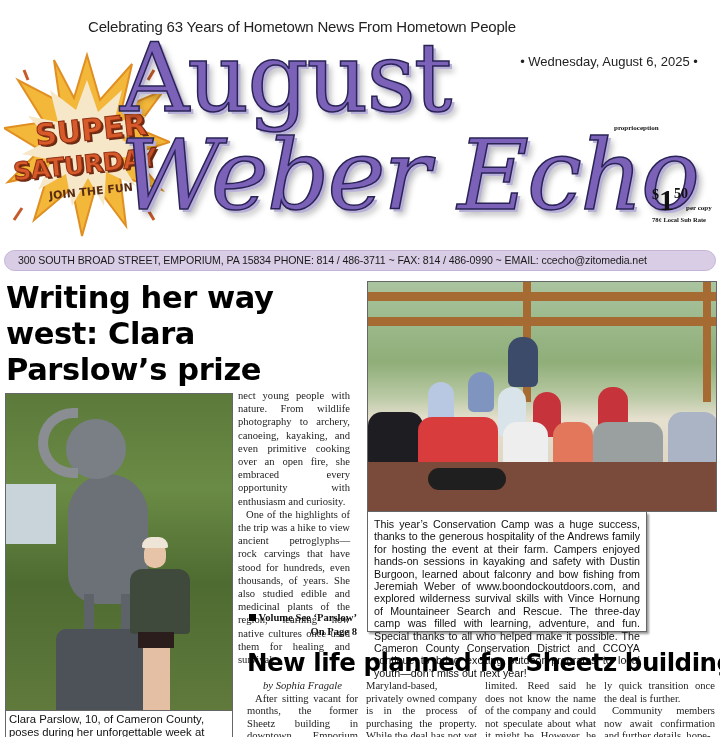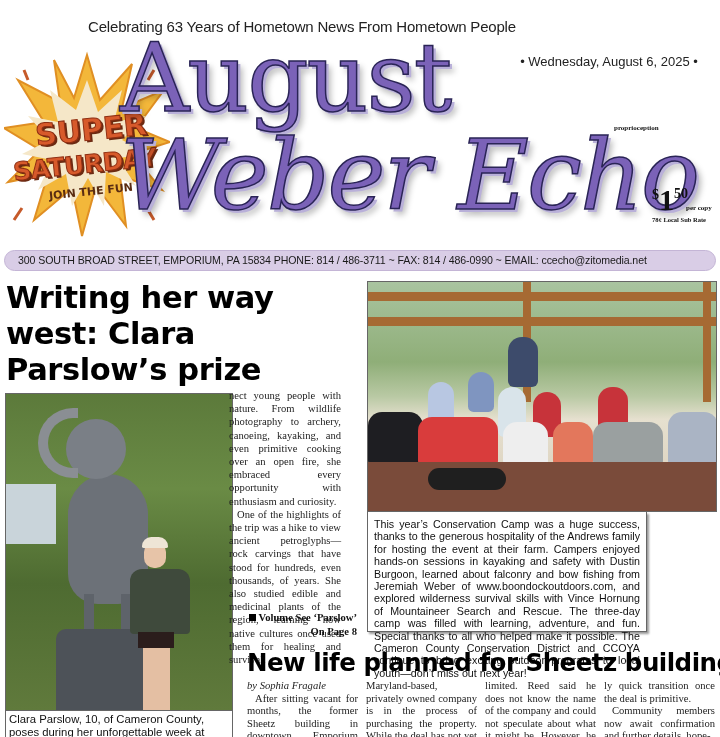--- a/index.html
+++ b/index.html
@@ -63,21 +63,21 @@
   .girl-cap { position: absolute; left: 136px; top: 143px; width: 26px; height: 11px; background: #eee5d6; border-radius: 10px 10px 2px 2px; }
   .girl-body { position: absolute; left: 124px; top: 175px; width: 60px; height: 65px; background: #3f4a3c; border-radius: 12px 12px 4px 4px; }
   .girl-shorts { position: absolute; left: 132px; top: 238px; width: 36px; height: 16px; background: #2b1d1c; }
   .girl-legs { position: absolute; left: 137px; top: 254px; width: 27px; height: 64px; background: #e4bfa3; }
 
   .caption-clara { position: absolute; left: 5px; top: 711px; width: 228px; height: 30px;
     font-family: "Liberation Sans", sans-serif; font-size: 11.3px; line-height: 13px; color: #111;
     padding: 2px 3px; background: #fff; border-left: 1px solid #666; border-right: 1px solid #666; }
 
   
-  .col-text { position: absolute; left: 229px; top: 389px; width: 112px; font-size: 10.6px; line-height: 13.2px; text-align: justify; color: #222; }
+  .col-text { position: absolute; left: 238px; top: 389px; width: 112px; font-size: 10.6px; line-height: 13.2px; text-align: justify; color: #222; }
   .col-text p { text-indent: 0; }
   .col-text p + p { text-indent: 8px; }
   .see-more { position: absolute; left: 245px; top: 611px; width: 112px; text-align: right; font-weight: bold; font-size: 10.6px; line-height: 14px; }
   .see-more .sq { display: inline-block; width: 7px; height: 7px; background: #000; margin-right: 3px; }
 
   
   .photo-camp { position: absolute; left: 367px; top: 281px; width: 350px; height: 231px; border: 1px solid #666; overflow: hidden;
     background: linear-gradient(180deg, #a9c4a0 0%, #8fae78 35%, #b9c9a4 50%, #e6e0cf 60%, #d8ccb8 100%); }
   .beam { position: absolute; left: 0; width: 350px; height: 9px; background: #a66a33; }
   .beam.b1 { top: 10px; } .beam.b2 { top: 35px; }
@@ -89,21 +89,21 @@
   .caption-camp { position: absolute; left: 367px; top: 512px; width: 280px; height: 120px;
     border: 1px solid #666; border-top: none; box-shadow: 2px 2px 2px #9a9a9a;
     font-family: "Liberation Sans", sans-serif; font-size: 10.7px; line-height: 12.4px; color: #111;
     padding: 6px 6px; text-align: justify; background: #fff; }
 
   
   .headline2 { position: absolute; left: 247px; top: 648px; width: 470px; font-family: "DejaVu Sans", sans-serif;
     font-weight: bold; font-size: 24.5px; line-height: 30px; letter-spacing: -0.5px; color: #000; white-space: nowrap; }
   .cols2 { position: absolute; left: 247px; top: 680px; width: 470px; display: flex; gap: 8px; font-size: 10.6px; line-height: 12.6px; color: #222; }
   .cols2 .c { width: 111px; text-align: justify; }
-  .byline { font-style: italic; text-align: left; }
+  .byline { font-style: italic; text-align: center; }
   .indent { text-indent: 8px; }
 </style>
 </head>
 <body>
 
 <div class="tagline">Celebrating 63 Years of Hometown News From Hometown People</div>
 
 <div class="burst">
   <svg width="166" height="190" viewBox="0 0 166 190">
     <polygon points="83,5 96,50 128,14 118,58 160,40 132,78 166,92 128,104 158,140 116,126 122,176 92,136 78,186 68,138 30,170 44,124 4,132 36,100 0,78 40,72 14,30 56,52 50,10 70,48" fill="#f3b73a" stroke="#e08f23" stroke-width="2"></polygon>
@@ -182,16 +182,16 @@
 
 <h2 class="headline2">New life planned for Sheetz building</h2>
 <div class="cols2">
   <div class="c">
     <div class="byline">by Sophia Fragale</div>
     <div class="indent">After sitting vacant for months, the former Sheetz building in downtown Emporium may soon have</div>
   </div>
   <div class="c">Maryland-based, privately owned company is in the process of purchasing the property. While the deal has not yet been finalized,</div>
   <div class="c">limited. Reed said he does not know the name of the company and could not speculate about what it might be. However, he did</div>
   <div class="c">
-    <div>ly quick transition once the deal is primitive.</div>
+    <div>ly quick transition once the deal is further.</div>
     <div class="indent">Community members now await confirmation and further details, hope-</div>
   </div>
 </div>
 
 </body></html>

